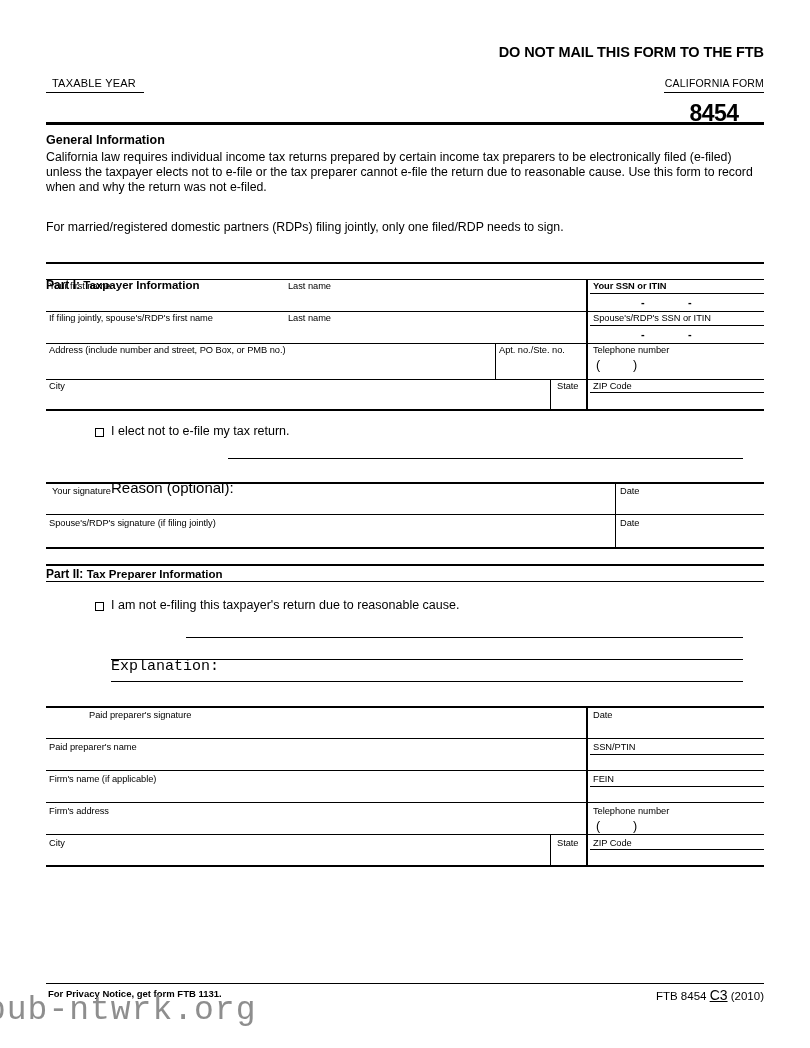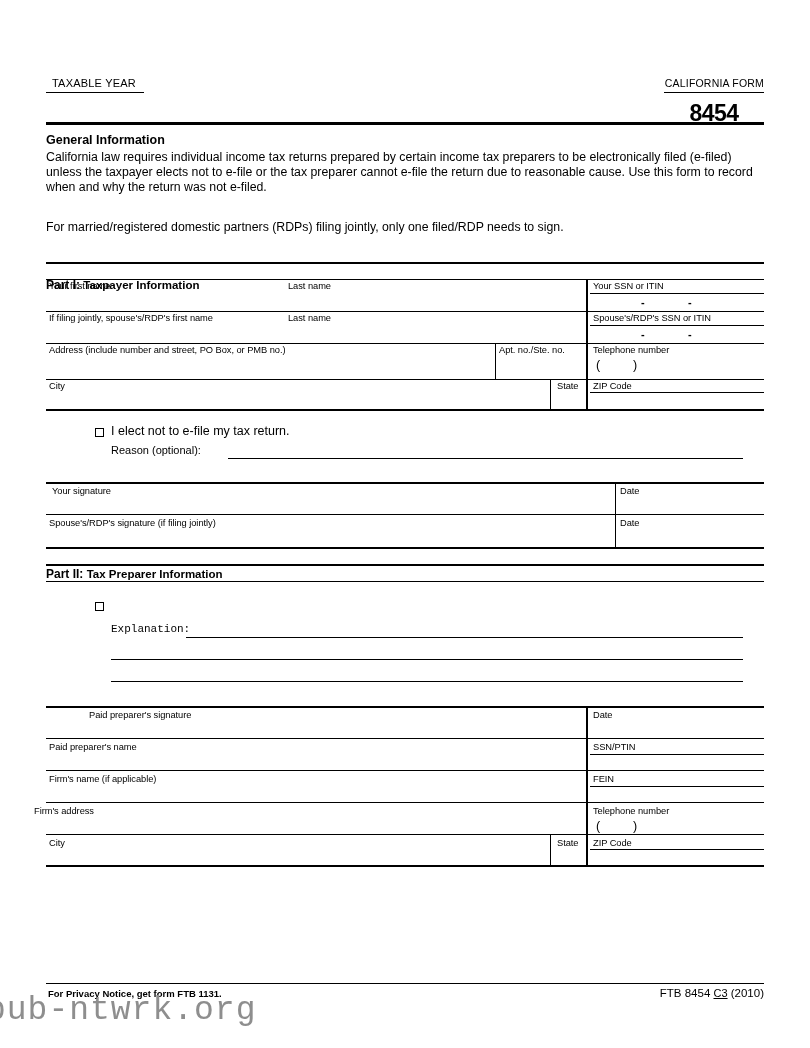--- a/index.html
+++ b/index.html
@@ -156,59 +156,61 @@
     box-sizing: border-box;
     background: #fff;
   }
   .ctext {
     position: absolute;
     font-size: 12.5px;
     white-space: nowrap;
   }
   .sublabel {
     position: absolute;
-    font-size: 11px;
-    white-space: nowrap;
+    font-size: 15px;
+    white-space: nowrap;
+    margin-top: 35px;
   }
 
   
   .privacy {
     position: absolute;
     left: 48px;
     top: 988px;
     font-size: 9.5px;
     font-weight: bold;
   }
   .ftbnum {
     position: absolute;
     right: 46px;
     top: 987px;
     font-size: 11.5px;
     white-space: nowrap;
   }
-  .ftbnum .rev { font-size: 11px; text-decoration: underline; }
+  .ftbnum .rev { font-size: 14px; text-decoration: underline; }
 
   
   .watermark {
     position: absolute;
     left: -14px;
     top: 992px;
     font-family: "Liberation Mono", "DejaVu Sans Mono", monospace;
     font-size: 33px;
     color: #8e8e8e;
     letter-spacing: 1px;
     white-space: nowrap;
     pointer-events: none;
   }
 </style>
 </head>
 <body>
 
 <div class="page">
 
+  <div class="donotmail">DO NOT MAIL THIS FORM TO THE FTB</div>
 
   <div class="taxable-year-label">TAXABLE YEAR</div>
   <div class="taxable-year-underline"></div>
   <div class="abs" style="left:46px; top:94px; width:98px; height:26px;"></div>
 
 
   <div class="ca-form-label">CALIFORNIA FORM</div>
   <div class="ca-form-underline"></div>
   <div class="form-number">8454</div>
 
@@ -220,21 +222,21 @@
 
   <div class="rule-med" style="left:46px; top:262px; width:718px;"></div>
   <div class="part-title" style="left:46px; top:278px;">
     <b class="num">Part I:</b>
     <span class="name">Taxpayer Information</span>
   </div>
   <div class="rule-thin" style="left:46px; top:279px; width:718px;"></div>
 
   <div class="flabel" style="left:49px; top:281px;">Your first name</div>
   <div class="flabel" style="left:288px; top:281px;">Last name</div>
-  <div class="flabel" style="left:593px; top:281px;">Your SSN or ITIN</div>
+  <div class="flabel" style="left:593px; top:281px;font-weight:bold;">Your SSN or ITIN</div>
   <div class="rule-thin" style="left:590px; top:293px; width:174px;"></div>
   <div class="dash" style="left:641px; top:297px;">-</div>
   <div class="dash" style="left:688px; top:297px;">-</div>
   <div class="abs" style="left:49px; top:290px; width:235px; height:20px;"></div>
   <div class="abs" style="left:288px; top:290px; width:295px; height:20px;"></div>
   <div class="abs" style="left:590px; top:294px; width:174px; height:16px;"></div>
   <div class="rule-thin" style="left:46px; top:311px; width:718px;"></div>
 
   <div class="flabel" style="left:49px; top:313px;">If filing jointly, spouse's/RDP's first name</div>
   <div class="flabel" style="left:288px; top:313px;">Last name</div>
@@ -294,20 +296,21 @@
   <div class="rule-med" style="left:46px; top:547px; width:718px;"></div>
 
   <div class="rule-med" style="left:46px; top:564px; width:718px;"></div>
   <div class="part-title" style="left:46px; top:567px;">
     <b class="num">Part II:</b>
     <span class="name">Tax Preparer Information</span>
   </div>
   <div class="rule-thin" style="left:46px; top:581px; width:718px;"></div>
 
   <div class="cbox" style="left:95px; top:602px;"></div>
+  <div class="ctext" style="left:111px; top:598px;">I am not e-filing this taxpayer's return due to reasonable cause.</div>
 
   <div class="sublabel" style="left:111px; top:623px;font-family:Liberation Mono, monospace;">Explanation:</div>
   <div class="rule-thin" style="left:186px; top:637px; width:557px;"></div>
   <div class="abs" style="left:186px; top:621px; width:557px; height:17px;"></div>
 
   <div class="rule-thin" style="left:111px; top:659px; width:632px;"></div>
   <div class="abs" style="left:111px; top:643px; width:632px; height:17px;"></div>
 
   <div class="rule-thin" style="left:111px; top:681px; width:632px;"></div>
   <div class="abs" style="left:111px; top:665px; width:632px; height:17px;"></div>
@@ -327,21 +330,21 @@
   <div class="abs" style="left:590px; top:755px; width:174px; height:15px;"></div>
   <div class="rule-thin" style="left:46px; top:770px; width:718px;"></div>
 
   <div class="flabel" style="left:49px; top:774px;">Firm's name (if applicable)</div>
   <div class="flabel" style="left:593px; top:774px;">FEIN</div>
   <div class="rule-thin" style="left:590px; top:786px; width:174px;"></div>
   <div class="abs" style="left:49px; top:784px; width:530px; height:18px;"></div>
   <div class="abs" style="left:590px; top:787px; width:174px; height:15px;"></div>
   <div class="rule-thin" style="left:46px; top:802px; width:718px;"></div>
 
-  <div class="flabel" style="left:34px; top:806px;">Firm's address</div>
+  <div class="flabel" style="left:49px; top:806px;">Firm's address</div>
   <div class="flabel" style="left:593px; top:806px;">Telephone number</div>
   <div class="paren" style="left:596px; top:820px;">(</div>
   <div class="paren" style="left:633px; top:820px;">)</div>
   <div class="abs" style="left:49px; top:816px; width:530px; height:18px;"></div>
   <div class="abs" style="left:593px; top:817px; width:170px; height:18px;"></div>
   <div class="rule-thin" style="left:46px; top:834px; width:718px;"></div>
 
   <div class="flabel" style="left:49px; top:838px;">City</div>
   <div class="flabel" style="left:557px; top:838px;">State</div>
   <div class="flabel" style="left:593px; top:838px;">ZIP Code</div>

